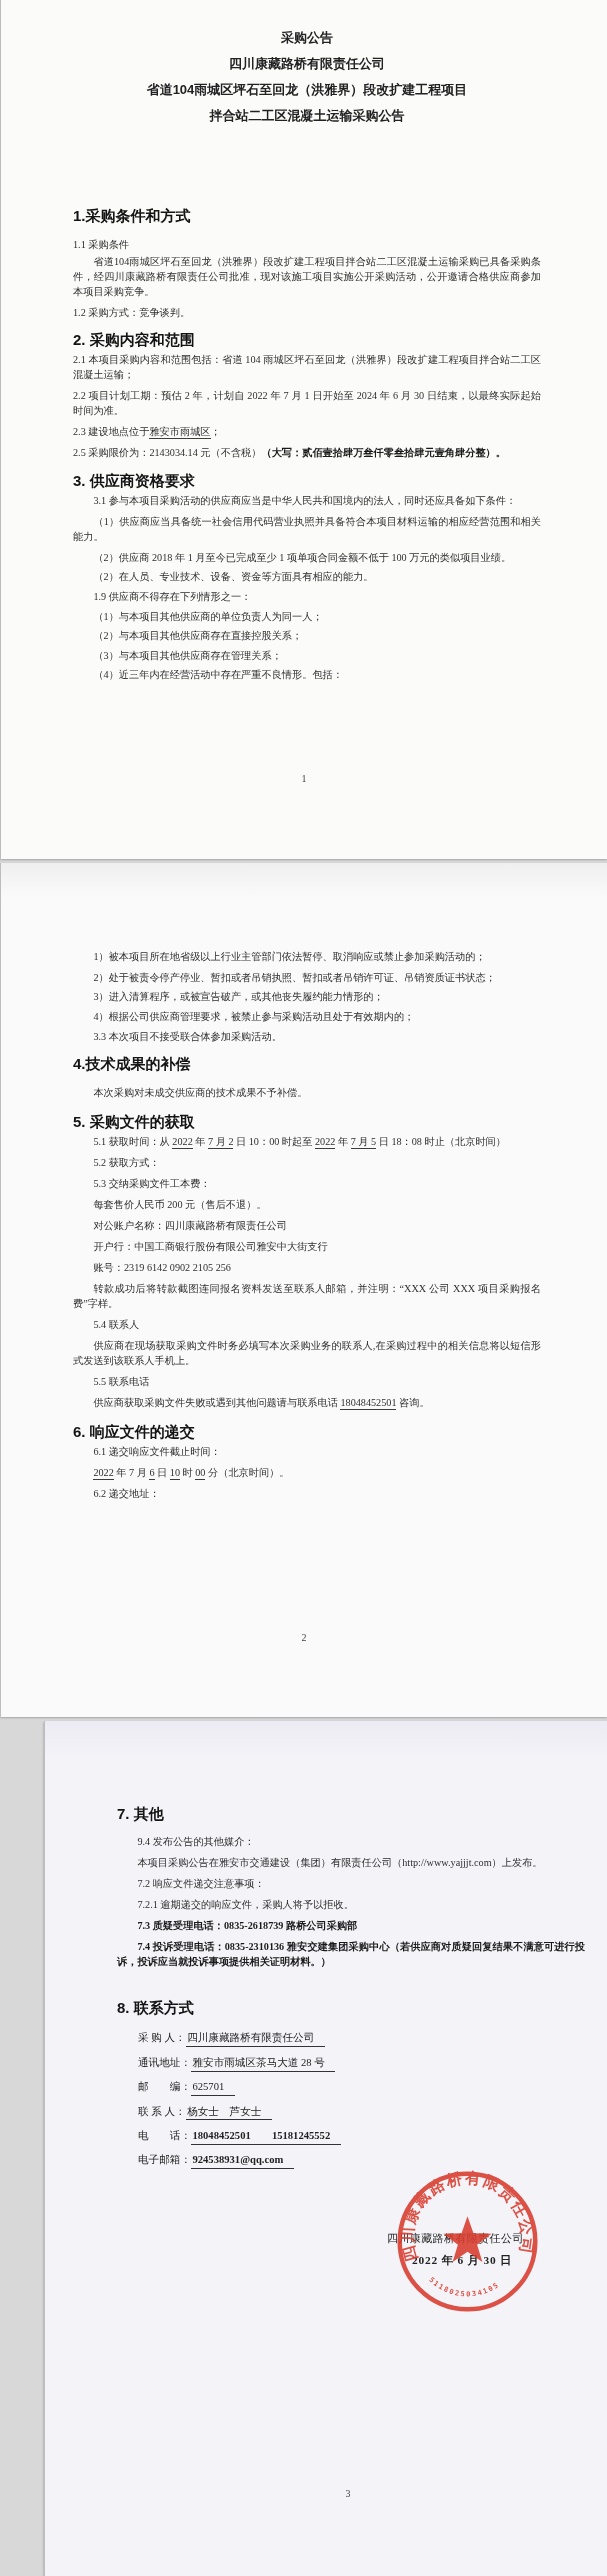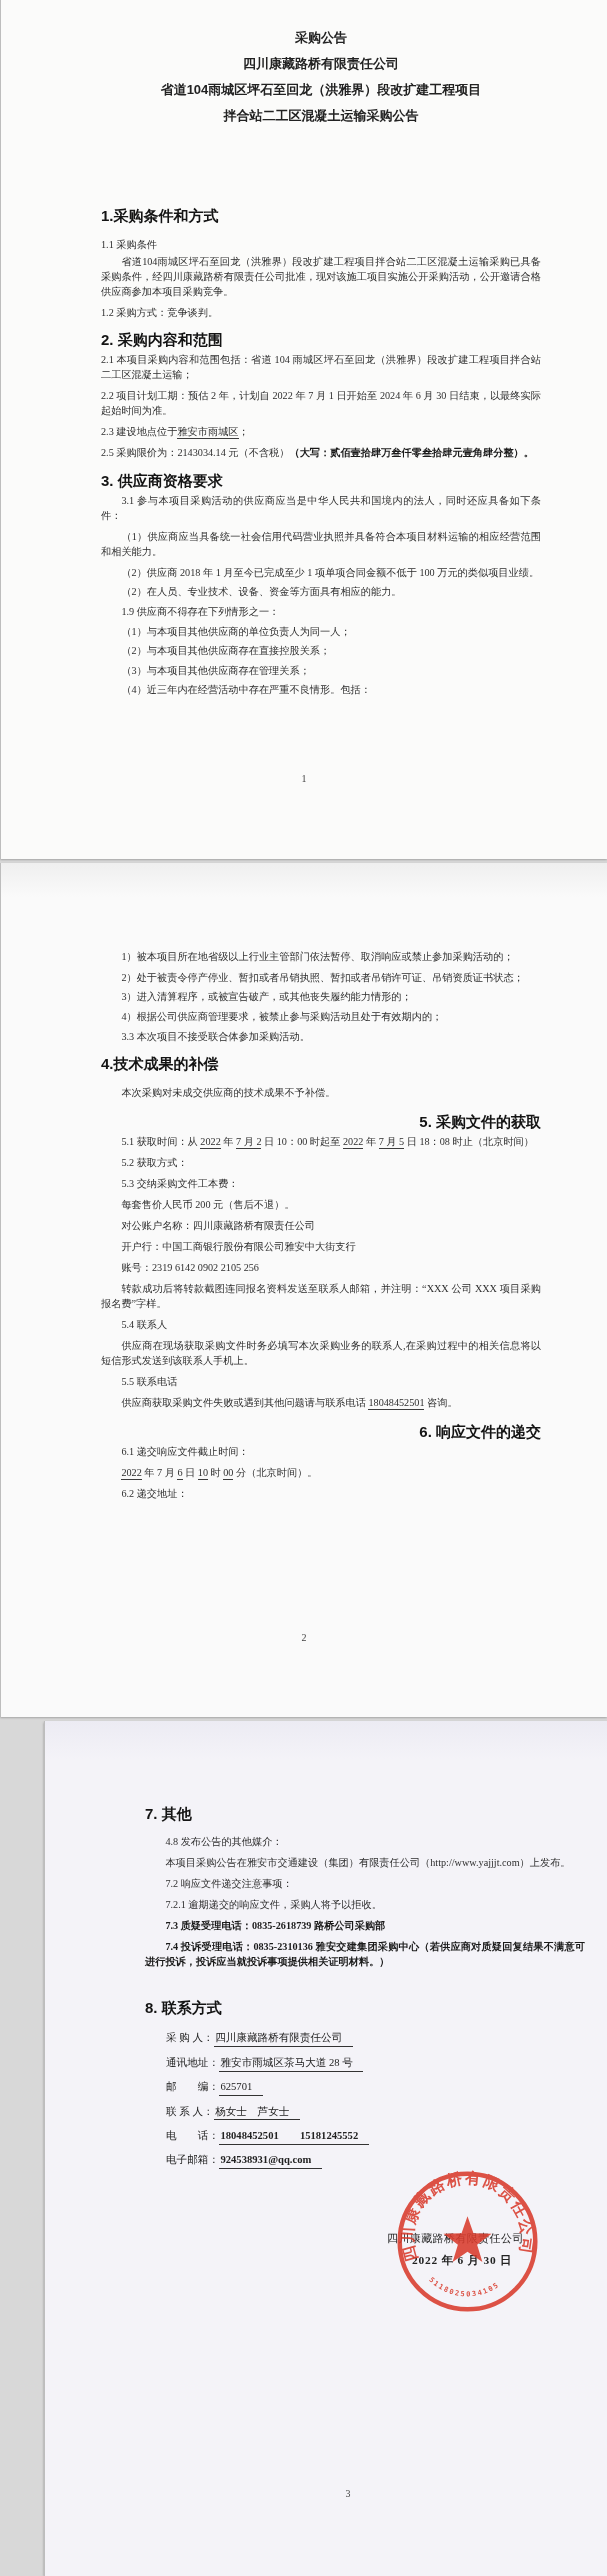--- a/index.html
+++ b/index.html
@@ -8,21 +8,21 @@
     background:#d8d8d8;
     font-family:"Liberation Serif","DejaVu Serif",serif;
     color:#2e2e2e;
     -webkit-font-smoothing:antialiased;
   }
   .doc { width:607px; }
   .page {
     position:relative;
     width:607px;
     box-sizing:border-box;
-    padding:0 66px 0 100px;
+    padding:0 66px 0 72px;
     overflow:hidden;
     box-shadow:0 0.8px 2.3px rgba(0,0,0,.35);
     border-left:0.8px solid #bdbdbd;
   }
   .page-1 { height:859px; background:#fbfbfa; margin-bottom:3.8px; }
   .page-2 { height:854px; background:#fafafa; margin-bottom:3.8px;
             background-image:linear-gradient(#efefef, #fafafa 34px); }
   .page-3 { height:855px; background:#f4f3f8;
             background-image:linear-gradient(#ecebf3, #f4f3f8 38px);margin-left:44px; }
 
@@ -37,21 +37,21 @@
   }
   .h {
     font-family:"Liberation Sans","DejaVu Sans",sans-serif;
     font-weight:bold;
     font-size:15px;
     line-height:20px;
     color:#141414;
     margin:10.6px 0 0 0;
   }
   .h-first { margin-top:77px; }
-  .h-gap { margin-top:12px;text-align:right; }
+  .h-gap { margin-top:12px; }
   .h-big-gap { margin-top:29px; }
   p { margin:0; }
   .bp {
     font-size:10.2px;
     line-height:15px;
     margin-top:6px;
     text-indent:2em;
     text-align:justify;
   }
   .ni { text-indent:0; }
@@ -156,21 +156,21 @@
     <p class="bp m12">6.1 递交响应文件截止时间：</p>
     <p class="bp"><span class="u">2022</span><span> 年 7 月 </span><span class="u">6</span><span> 日 </span><span class="u">10</span><span> 时 </span><span class="u">00</span><span> 分（北京时间）。</span></p>
     <p class="bp">6.2 递交地址：</p>
 
     <div class="pfoot" style="top:769px">2</div>
   </div>
 
   <div class="page page-3">
     <div style="height:83px"></div>
     <div class="h" style="margin-top:0">7. 其他</div>
-    <p class="bp m14">4.8 发布公告的其他媒介：</p>
+    <p class="bp m14">9.4 发布公告的其他媒介：</p>
     <p class="bp">本项目采购公告在雅安市交通建设（集团）有限责任公司（http://www.yajjjt.com）上发布。</p>
     <p class="bp">7.2 响应文件递交注意事项：</p>
     <p class="bp">7.2.1 逾期递交的响应文件，采购人将予以拒收。</p>
     <p class="bp bold">7.3 质疑受理电话：0835-2618739 路桥公司采购部</p>
     <p class="bp bold">7.4 投诉受理电话：0835-2310136 雅安交建集团采购中心（若供应商对质疑回复结果不满意可进行投诉，投诉应当就投诉事项提供相关证明材料。）</p>
 
     <div class="h h-big-gap">8. 联系方式</div>
     <div style="height:4.6px"></div>
     <div class="crow">
       <span class="clabel">采 购 人：</span>

